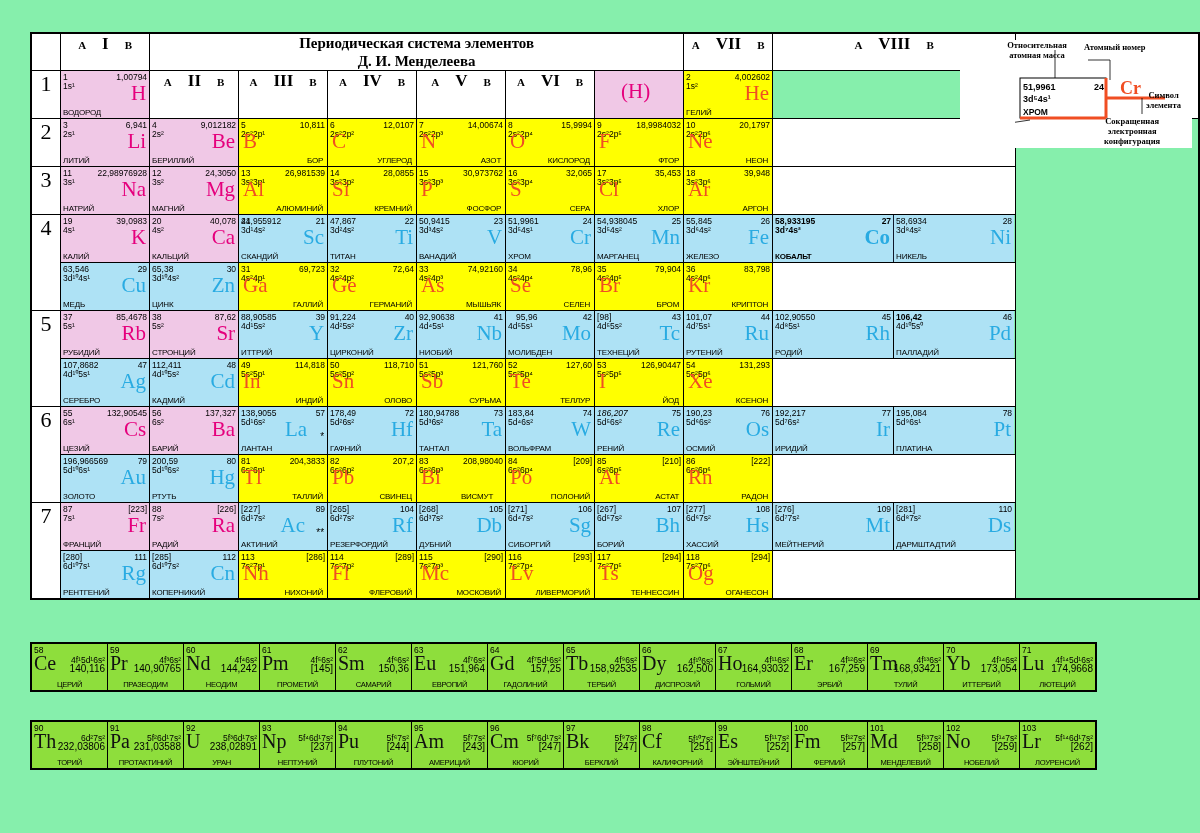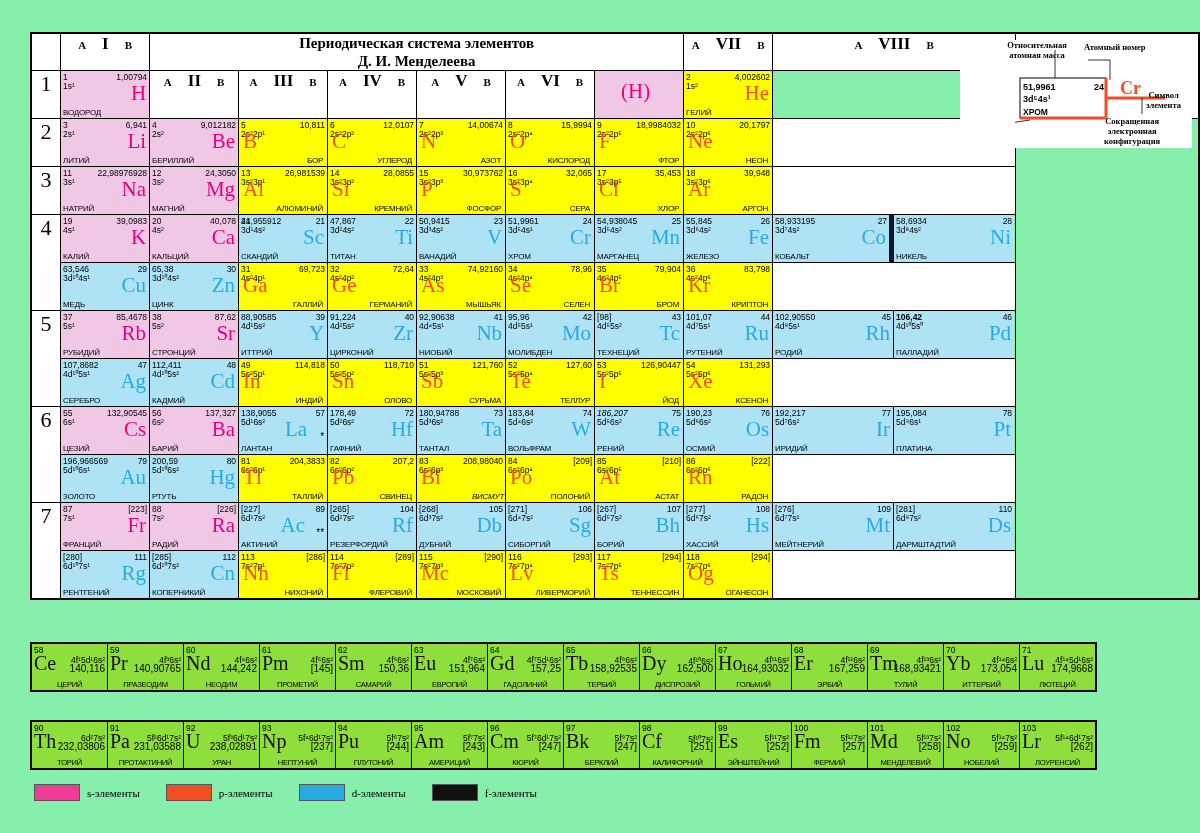--- a/index.html
+++ b/index.html
@@ -438,21 +438,21 @@
             <div class="cell d-el">
         <div class="mass" style="right:auto;left:2px;">55,845</div>
         <div class="num" style="left:auto;right:2px;">26</div>
         <div class="conf">3d⁶4s²</div>
         <div class="sym d">Fe</div>
         <div class="name">ЖЕЛЕЗО</div>
             </div>
           </td>
       <td>
         <div style="display:flex;">
-          <div class="cell d-el" style="width:121px;border-right:5px solid #0f172a;">
+          <div class="cell d-el" style="width:121px;border-right:1px solid #0f172a;font-weight:bold;">
             <div class="mass" style="right:auto;left:2px;">58,933195</div>
             <div class="num" style="left:auto;right:2px;">27</div>
             <div class="conf">3d⁷4s²</div>
             <div class="sym d">Co</div>
             <div class="name">КОБАЛЬТ</div>
           </div>
           <div class="cell d-el" style="width:120px;">
             <div class="mass" style="right:auto;left:2px;">58,6934</div>
             <div class="num" style="left:auto;right:2px;">28</div>
             <div class="conf">3d⁸4s²</div>
@@ -583,21 +583,21 @@
             <div class="cell d-el">
         <div class="mass" style="right:auto;left:2px;">92,90638</div>
         <div class="num" style="left:auto;right:2px;">41</div>
         <div class="conf">4d⁴5s¹</div>
         <div class="sym d">Nb</div>
         <div class="name">НИОБИЙ</div>
             </div>
           </td>
       <td>
             <div class="cell d-el">
-        <div class="mass" style="right:auto;left:2px;">95,96</div>
+        <div class="mass" style="right:auto;left:10px;">95,96</div>
         <div class="num" style="left:auto;right:2px;">42</div>
         <div class="conf">4d⁵5s¹</div>
         <div class="sym d">Mo</div>
         <div class="name">МОЛИБДЕН</div>
             </div>
           </td>
       <td>
             <div class="cell d-el">
         <div class="mass" style="right:auto;left:2px;">[98]</div>
         <div class="num" style="left:auto;right:2px;">43</div>
@@ -844,21 +844,21 @@
         <div class="sym p" style="right:auto;left:4px;">Pb</div>
         <div class="name" style="left:auto;right:4px;">СВИНЕЦ</div>
             </div>
           </td>
       <td>
             <div class="cell p-el">
         <div class="num">83</div>
         <div class="mass">208,98040</div>
         <div class="conf">6s²6p³</div>
         <div class="sym p" style="right:auto;left:4px;">Bi</div>
-        <div class="name" style="left:auto;right:1px;font-style:italic;">ВИСМУТ</div>
+        <div class="name" style="left:auto;right:12px;">ВИСМУТ</div>
             </div>
           </td>
       <td>
             <div class="cell p-el">
         <div class="num">84</div>
         <div class="mass">[209]</div>
         <div class="conf">6s²6p⁴</div>
         <div class="sym p" style="right:auto;left:4px;">Po</div>
         <div class="name" style="left:auto;right:4px;">ПОЛОНИЙ</div>
             </div>
@@ -1320,32 +1320,14 @@
               <div class="mass">[262]</div>
               <div class="conf">5f¹⁴6d¹7s²</div>
               <div class="sym">Lr</div>
               <div class="name">ЛОУРЕНСИЙ</div>
             </div>
           </td>
         </tr>
   </tbody>
     </table>
 
-  <div class="footlegend" id="footlegend">
-      <div class="fl">
-        <span class="sw" style="background:#ee3d96"></span>
-        <span>s-элементы</span>
-      </div>
-      <div class="fl">
-        <span class="sw" style="background:#f04e23"></span>
-        <span>p-элементы</span>
-      </div>
-      <div class="fl">
-        <span class="sw" style="background:#29abe2"></span>
-        <span>d-элементы</span>
-      </div>
-      <div class="fl">
-        <span class="sw" style="background:#111111"></span>
-        <span>f-элементы</span>
-      </div>
-    </div>
 
 </div>
 
 </body></html>

